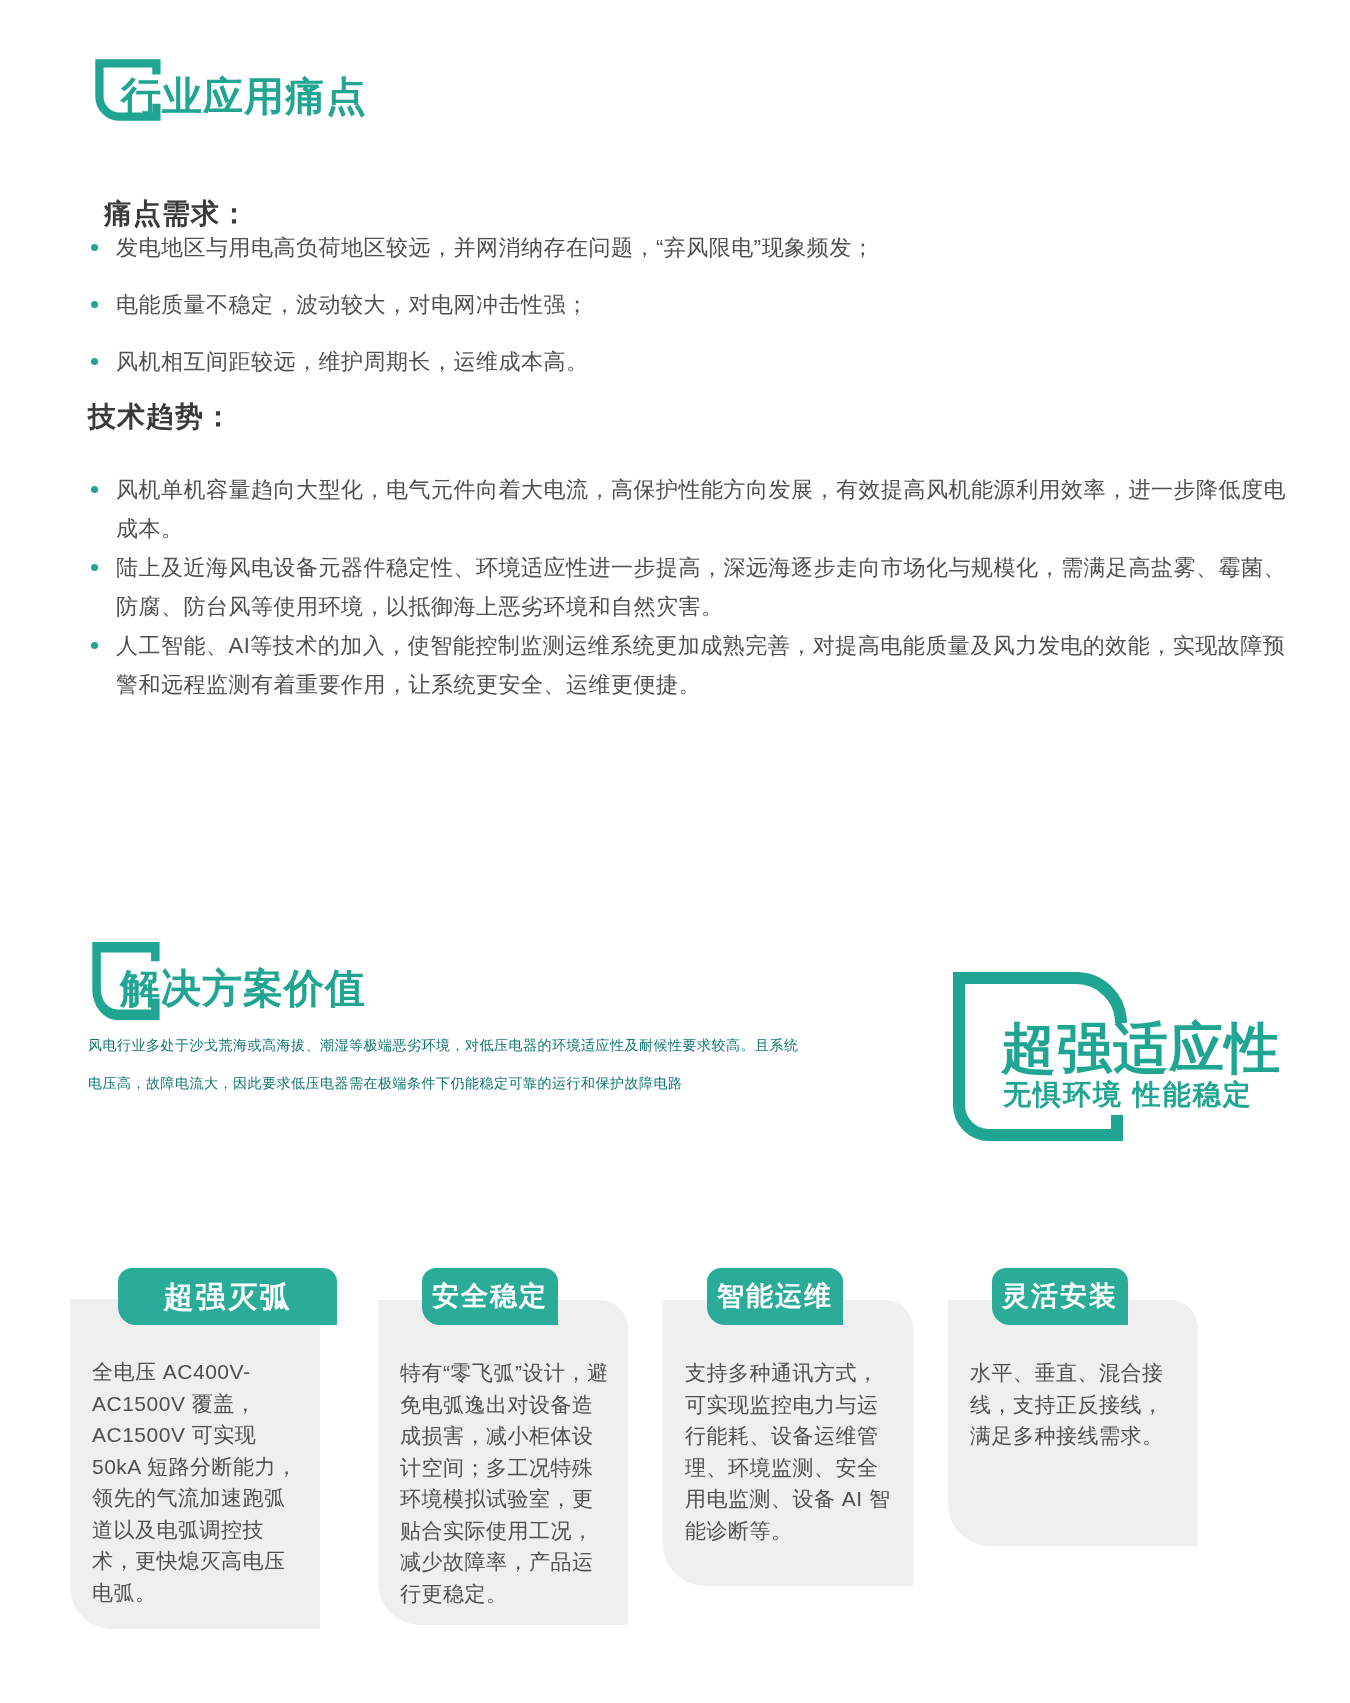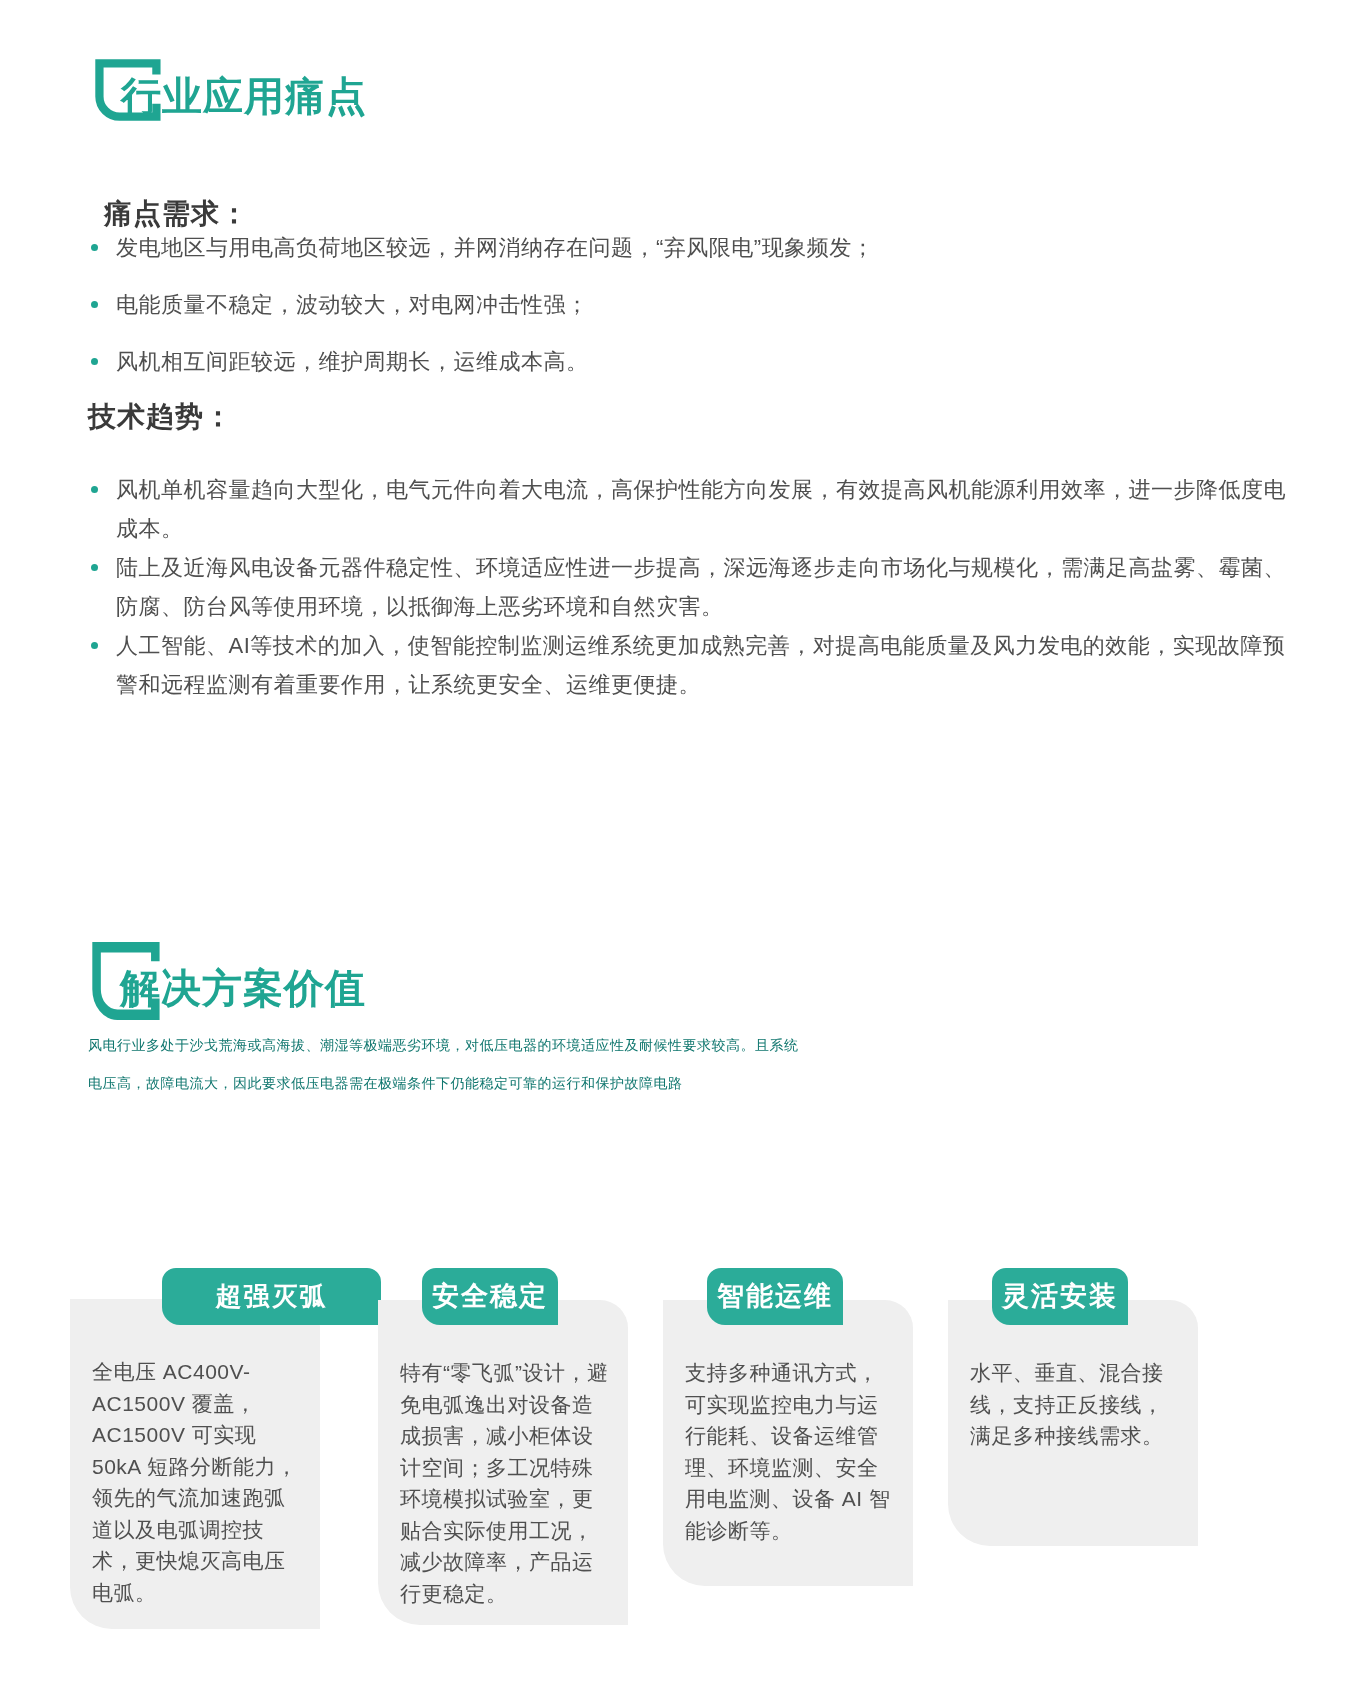--- a/index.html
+++ b/index.html
@@ -58,24 +58,31 @@
     <li><span class="dot"></span><span>人工智能、AI等技术的加入，使智能控制监测运维系统更加成熟完善，对提高电能质量及风力发电的效能，实现故障预警和远程监测有着重要作用，让系统更安全、运维更便捷。</span></li>
   </ul>
 
   <svg class="abs" style="left:89px;top:938px;" width="72" height="86" viewBox="0 0 76 74" preserveAspectRatio="none">
     <path d="M 70 20 V 8 H 8 V 44 A 22 22 0 0 0 30 66 H 70 V 52" fill="none" stroke="#1FA592" stroke-width="9" stroke-linecap="butt" stroke-linejoin="miter"></path>
   </svg>
   <h1 class="sec-title" style="left:120px;top:962px;margin:0;">解决方案价值</h1>
 
   <p class="para" style="left:88px;top:1026px;width:712px;margin:0;">风电行业多处于沙戈荒海或高海拔、潮湿等极端恶劣环境，对低压电器的环境适应性及耐候性要求较高。且系统电压高，故障电流大，因此要求低压电器需在极端条件下仍能稳定可靠的运行和保护故障电路</p>
 
+  <div class="badge">
+    <svg width="200" height="200" viewBox="0 0 200 200">
+      <path d="M 176 73 A 45 45 0 0 0 131 28 L 14 28 L 14 155 A 30 30 0 0 0 44 185 L 172 185 L 172 165" fill="none" stroke="#1FA592" stroke-width="12" stroke-linecap="butt" stroke-linejoin="miter"></path>
+    </svg>
+    <div class="badge-title">超强适应性</div>
+    <div class="badge-sub">无惧环境  性能稳定</div>
+  </div>
 
   <div>
     <div class="card-body" style="left:70px;top:1299px;width:250px;height:330px;">全电压 AC400V-AC1500V 覆盖，AC1500V 可实现 50kA 短路分断能力，领先的气流加速跑弧道以及电弧调控技术，更快熄灭高电压电弧。</div>
-    <div class="card-pill" style="left:118px;top:1268px;width:219px;font-size:26px;margin-left:44px;">超强灭弧</div>
+    <div class="card-pill" style="left:118px;top:1268px;width:219px;font-size:30px;">超强灭弧</div>
   </div>
 
   <div>
     <div class="card-body" style="left:378px;top:1300px;width:250px;height:325px;">特有“零飞弧”设计，避免电弧逸出对设备造成损害，减小柜体设计空间；多工况特殊环境模拟试验室，更贴合实际使用工况，减少故障率，产品运行更稳定。</div>
     <div class="card-pill" style="left:422px;top:1268px;width:136px;font-size:27px;">安全稳定</div>
   </div>
 
   <div>
     <div class="card-body" style="left:663px;top:1300px;width:250px;height:286px;">支持多种通讯方式，可实现监控电力与运行能耗、设备运维管理、环境监测、安全用电监测、设备 AI 智能诊断等。</div>
     <div class="card-pill" style="left:707px;top:1268px;width:136px;font-size:27px;">智能运维</div>

